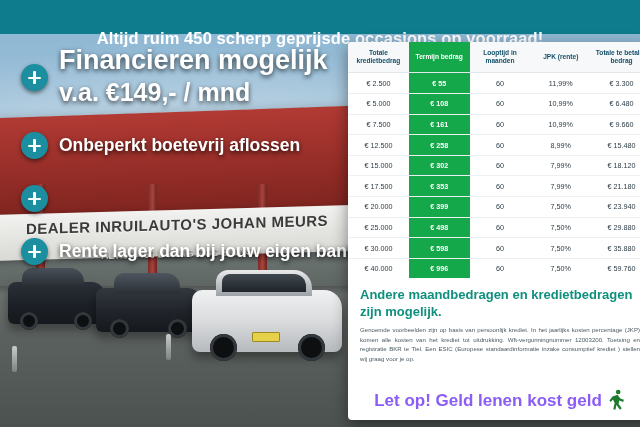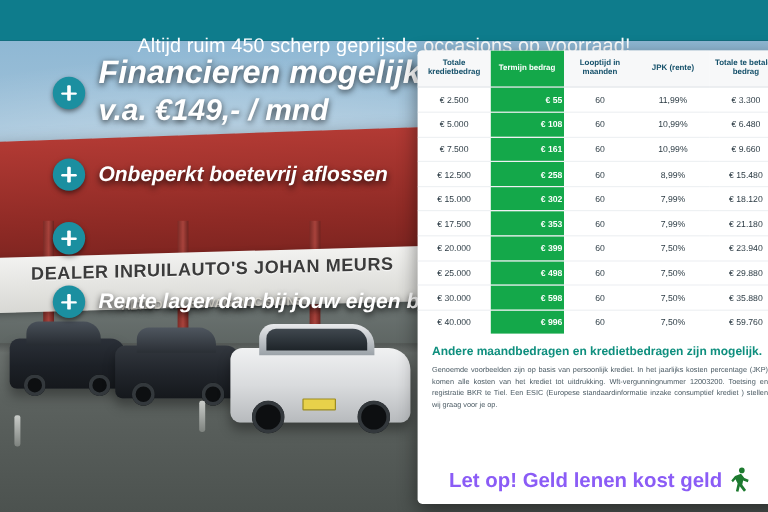--- a/index.html
+++ b/index.html
@@ -195,33 +195,32 @@
     width: 640px;
     height: 34px;
     background: #0e7c8c;
     display: flex;
     align-items: center;
     justify-content: center;
   }
   .topbar .txt {
     color: #ffffff;
     font-size: 16.5px;
-    font-weight: normal;
+    font-weight: bold;
     letter-spacing: 0.1px;
     white-space: nowrap;
     margin-top: 42px;
   }
 
   
   .bullets {
     position: absolute;
-    left: 44px;
+    left: 21px;
     top: 46px;
     width: 330px;
-    font-style: italic;
   }
   .headline {
     color: #ffffff;
     font-size: 27px;
     font-weight: bold;
     line-height: 1.08;
     text-shadow: 0 2px 5px rgba(0,0,0,0.75);
     margin: 0 0 0 0;
   }
   .headline .l2 {
@@ -300,30 +299,29 @@
     color: #2c3b44;
     text-align: center;
     padding: 5.3px 1px;
     border-bottom: 1px solid #eef1f3;
     white-space: nowrap;
   }
   table.rates td.hl {
     background: #14a84a;
     color: #ffffff;
     font-weight: bold;
-    text-align: right;
   }
   table.rates tr:last-child td { border-bottom: none; }
 
   .note {
     padding: 9px 12px 0 12px;
   }
   .note-title {
     color: #0f8f7e;
-    font-size: 10px;
+    font-size: 13px;
     font-weight: bold;
     margin-bottom: 4px;
     line-height: 1.3;
   }
   .note-body {
     color: #4a5a63;
     font-size: 6.1px;
     line-height: 1.55;
     text-align: justify;
   }

